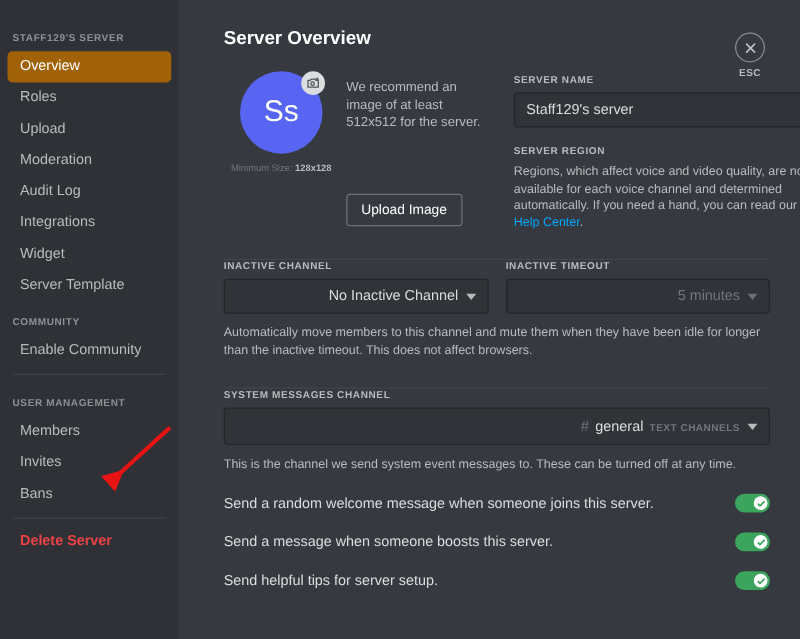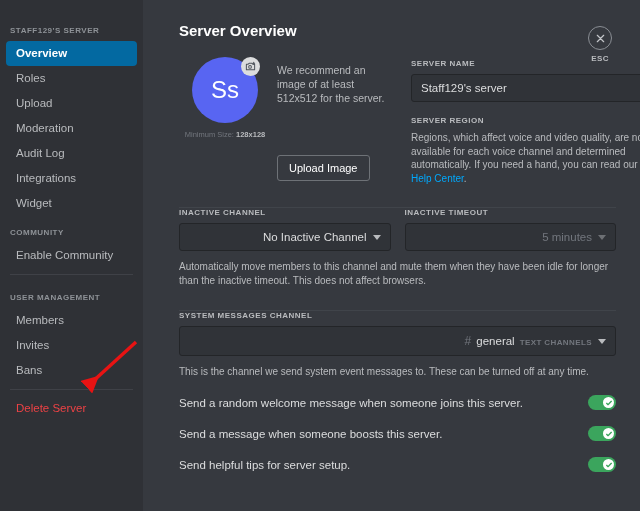--- a/index.html
+++ b/index.html
@@ -35,26 +35,26 @@
     border-radius: 4px;
     font-size: 11.5px;
     color: #b9bbbe;
     line-height: 15px;
     display: flex;
     align-items: center;
     justify-content: space-between;
     cursor: pointer;
   }
   .side-item.active {
-    background: #0369a1;
+    background: #a16207;
     color: #ffffff;
-    font-weight: bold;
+    font-weight: normal;
     text-align: right;
   }
-  .side-item.danger { color: #ed4245; }
+  .side-item.danger { color: #ed4245; font-weight: bold; }
   .side-sep {
     height: 1px;
     background: #3f4147;
     margin: 6px 10px;
   }
   .boost-gem {
     width: 9px; height: 11px;
     background: #ff73fa;
     border-radius: 50% 50% 45% 45% / 48% 48% 52% 52%;
     box-shadow: inset 0 0 0 1.5px #b63ab0;
@@ -321,20 +321,23 @@
     <span>Moderation</span>
   </div>
   <div class="side-item">
     <span>Audit Log</span>
   </div>
   <div class="side-item">
     <span>Integrations</span>
   </div>
   <div class="side-item">
     <span>Widget</span>
+  </div>
+  <div class="side-item">
+    <span>Server Template</span>
   </div>
 
   <div class="gap-md"></div>
   <div class="side-header">COMMUNITY</div>
   <div class="side-item">
     <span>Enable Community</span>
   </div>
 
   <div class="side-sep"></div>
 

